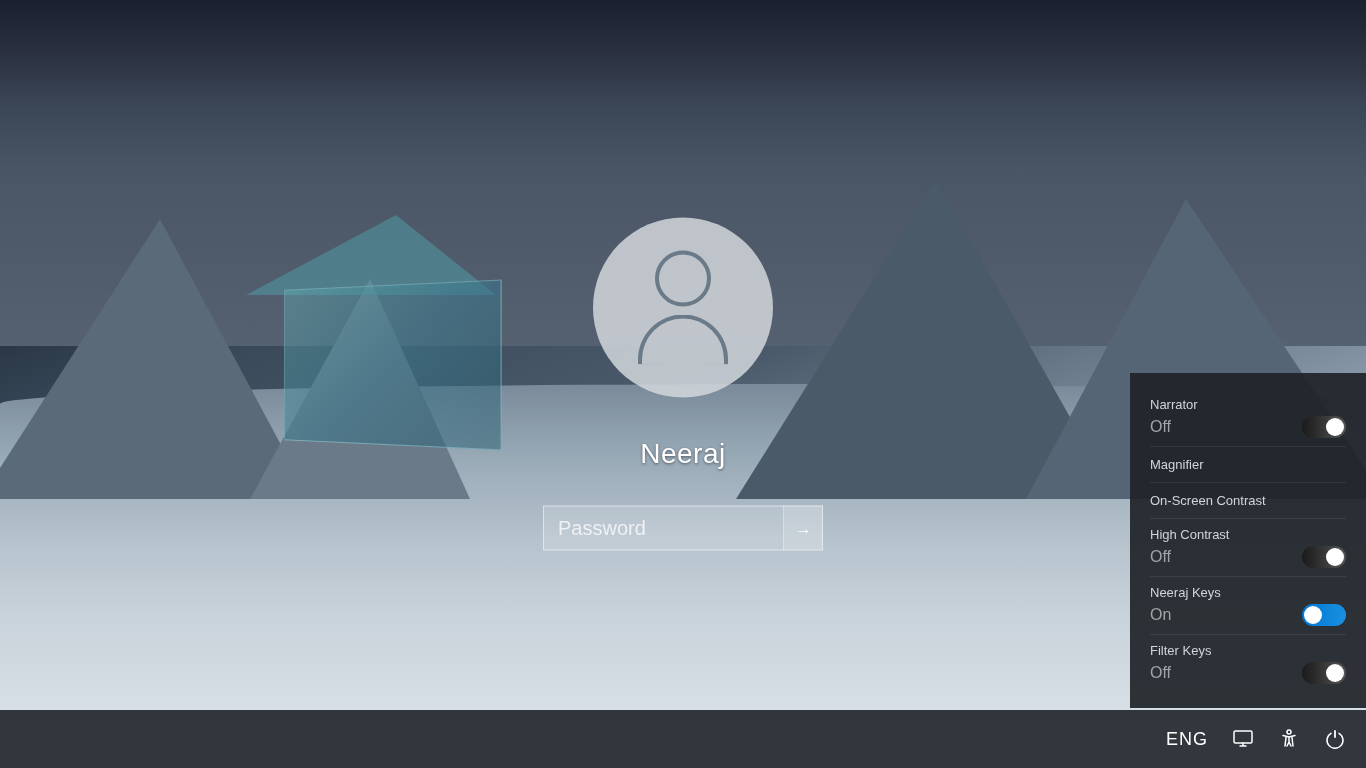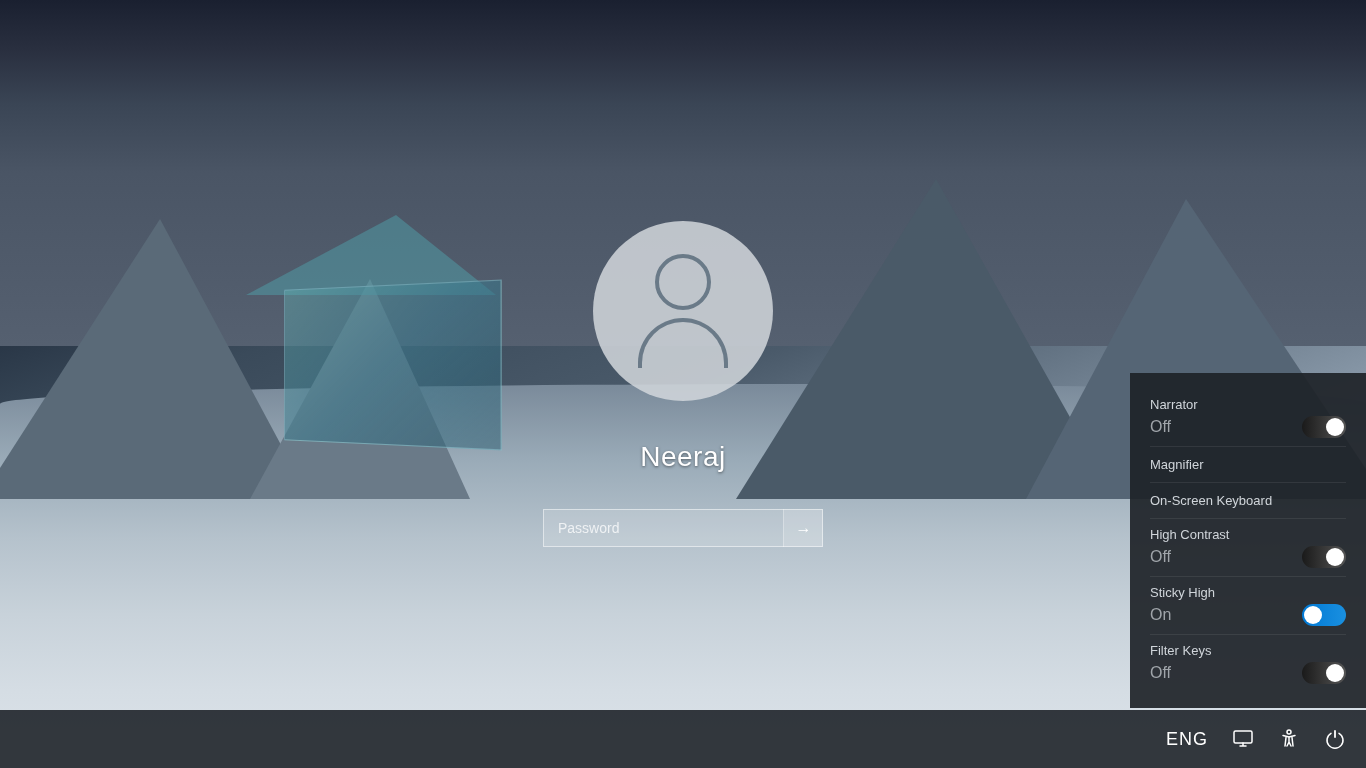--- a/index.html
+++ b/index.html
@@ -207,21 +207,21 @@
       width: 280px;
       margin-top: 4px;
     }
 
     .password-input {
       width: 100%;
       padding: 10px 40px 10px 14px;
       background: rgba(255,255,255,0.15);
       border: 1px solid rgba(255,255,255,0.5);
       color: white;
-      font-size: 14px;
+      font-size: 20px;
       outline: none;
       font-family: 'Segoe UI', Arial, sans-serif;
     }
 
     .password-input::placeholder {
       color: rgba(255,255,255,0.75);
     }
 
     .submit-btn {
       position: absolute;
@@ -397,33 +397,33 @@
         <span class="access-status">Off</span>
         <div class="toggle toggle-off" role="switch" aria-checked="false">
           <div class="toggle-thumb toggle-thumb-off"></div>
         </div>
       </div>
     </div>
     <div class="access-item-norow">
       <div class="access-label">Magnifier</div>
     </div>
     <div class="access-item-norow">
-      <div class="access-label">On-Screen Keyboard</div>
+      <div class="access-label">On-Screen Contrast</div>
     </div>
     <div class="access-item">
       <div class="access-label">High Contrast</div>
       <div class="access-row">
         <span class="access-status">Off</span>
         <div class="toggle toggle-off" role="switch" aria-checked="false">
           <div class="toggle-thumb toggle-thumb-off"></div>
         </div>
       </div>
     </div>
     <div class="access-item">
-      <div class="access-label">Sticky High</div>
+      <div class="access-label">Neeraj Keys</div>
       <div class="access-row">
         <span class="access-status">On</span>
         <div class="toggle toggle-on" role="switch" aria-checked="true">
           <div class="toggle-thumb toggle-thumb-on"></div>
         </div>
       </div>
     </div>
     <div class="access-item">
       <div class="access-label">Filter Keys</div>
       <div class="access-row">

